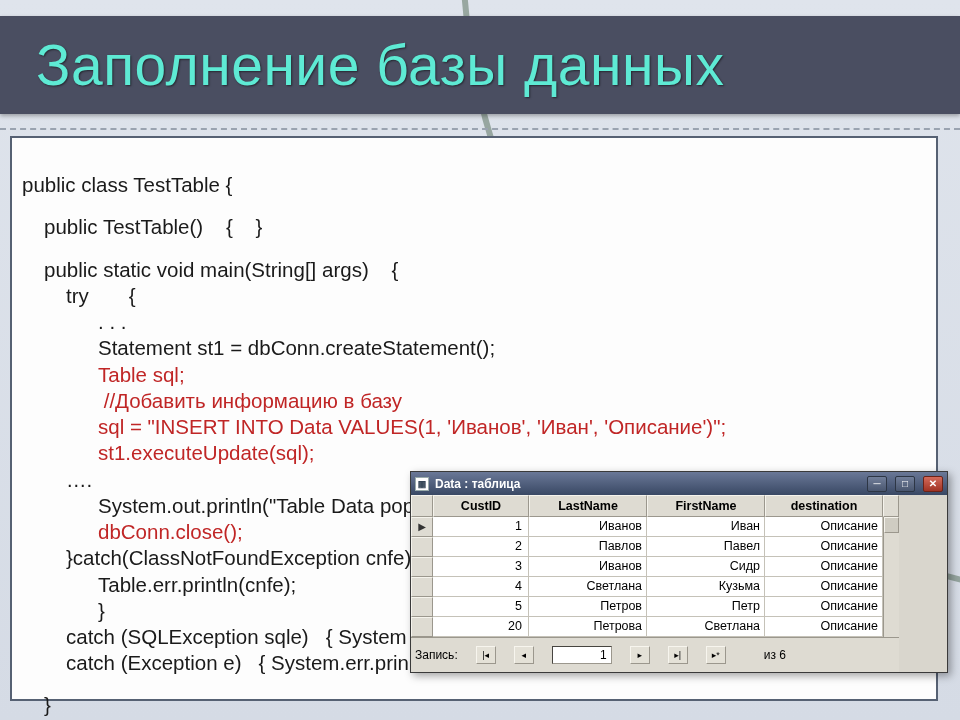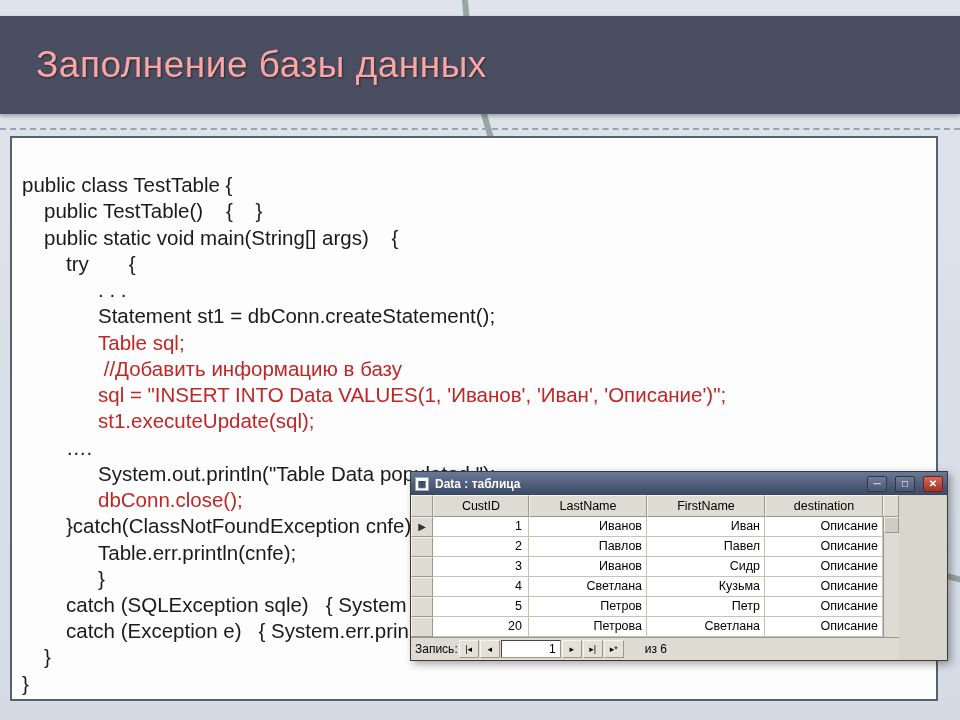--- a/index.html
+++ b/index.html
@@ -30,44 +30,44 @@
   .title-strip {
     position: absolute;
     top: 16px; left: 0; right: 0; height: 98px;
     background: #4a4e61;
     display: flex; align-items: center;
     padding-left: 36px;
     z-index: 1;
     box-shadow: 0 2px 4px rgba(0,0,0,0.3);
   }
   .title-strip h1 {
-    font-size: 37px;
+    font-size: 57px;
     font-weight: 400;
-    color: #fca5a5;
+    color: #5eead4;
     text-shadow: 1px 1px 2px rgba(0,0,0,0.5);
     letter-spacing: 0.5px;
   }
 
   
   .code-box {
     position: absolute;
     top: 136px; left: 10px;
     width: 928px; height: 565px;
     background: #fdfdfd;
     border: 2px solid #566173;
     padding: 8px 6px 6px 10px;
     font-family: Arial, sans-serif;
     font-size: 20.5px;
     line-height: 1.28;
     color: #1a1a1a;
     z-index: 2;
     white-space: pre;
   }
   .code-box .red { color: #c02626; }
-  .ind1 { padding-left: 22px; display: inline-block; }
+  .ind1 { padding-left: 22px; display: inline-block; margin-top: 16px; }
   .ind2 { padding-left: 44px; display: inline-block; }
   .ind3 { padding-left: 76px; display: inline-block; }
 
   
   .db-window {
     position: absolute;
     top: 471px; left: 410px;
     width: 538px;
     background: #d9d6cd;
     border: 1px solid #3a3a3a;
@@ -111,21 +111,21 @@
     font-size: 12.5px;
     color: #000;
   }
   .db-hdr {
     background: #dedbd2;
     border: 1px solid #9b978d;
     border-top-color: #f5f3ec;
     border-left-color: #f5f3ec;
     text-align: center;
     padding: 3px 2px;
-    font-weight: normal;
+    font-weight: bold;
   }
   .db-rowhdr {
     background: #dedbd2;
     border: 1px solid #9b978d;
     border-top-color:#f5f3ec; border-left-color:#f5f3ec;
     text-align: center;
     font-size: 10px; color:#333;
     padding-top: 3px;
   }
   .db-cell {
@@ -147,22 +147,22 @@
   .db-scroll::before {
     content:""; position:absolute; top:0; left:0; right:0; height:14px;
     background:#cfccc2; border:1px solid #9b978d;
     border-top-color:#f5f3ec; border-left-color:#f5f3ec;
   }
   .db-nav {
     grid-column: 1 / 7;
     background: #dedbd2;
     border-top: 1px solid #9b978d;
     display: flex; align-items: center;
-    padding: 2px 4px;
-    gap: 1px;
+    padding: 8px 4px;
+    gap: 18px;
     font-size: 12px;
   }
   .nav-btn {
     width: 20px; height: 18px;
     background: #e4e1d7;
     border: 1px solid #9b978d;
     border-top-color:#f7f5ee; border-left-color:#f7f5ee;
     font-size: 9px; text-align: center; line-height: 16px;
     cursor: pointer;
   }

